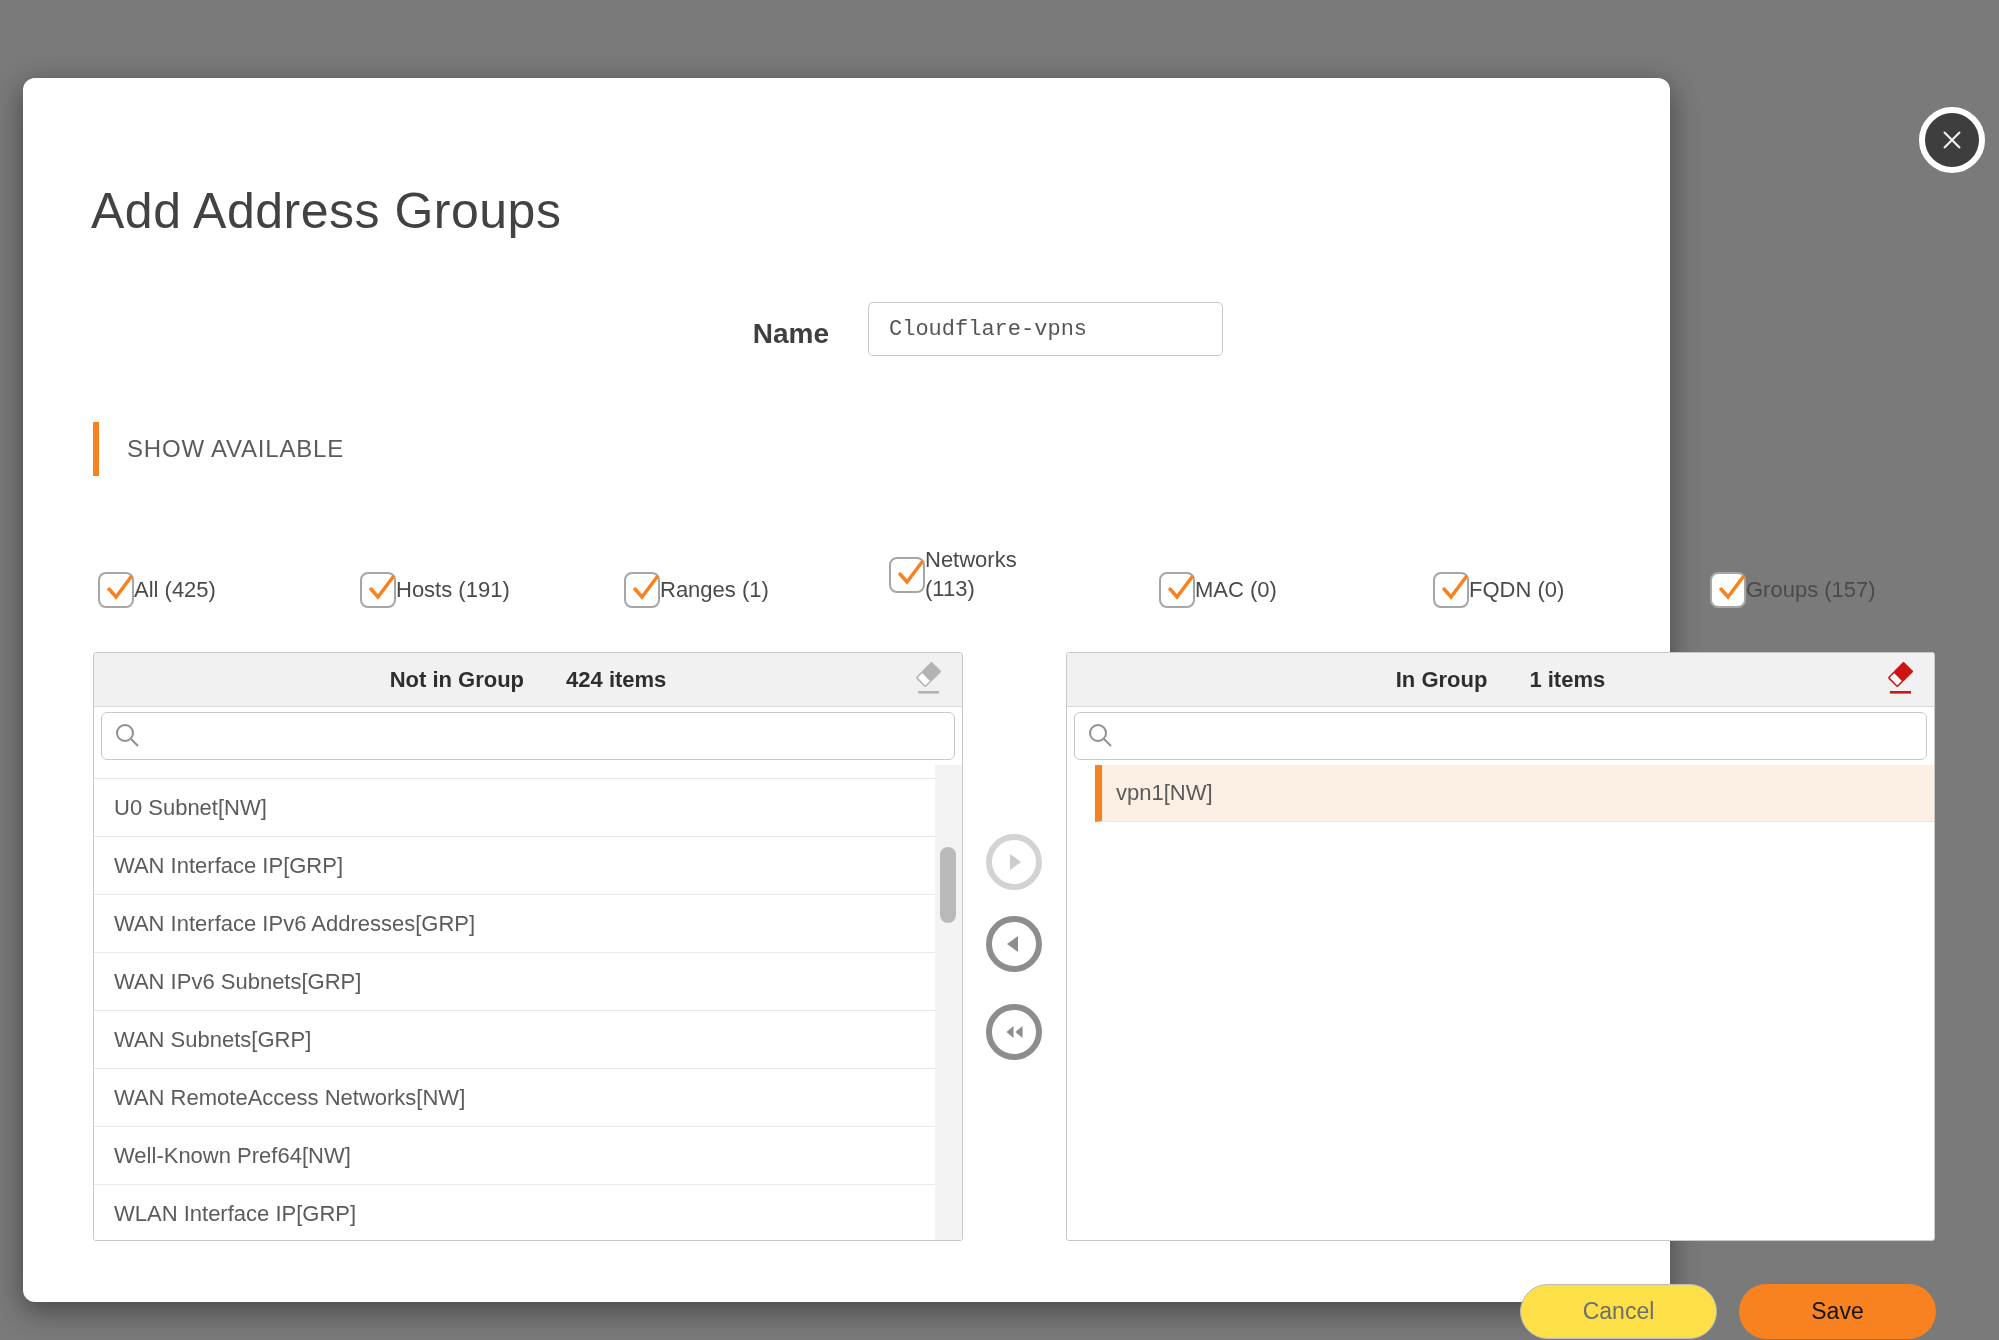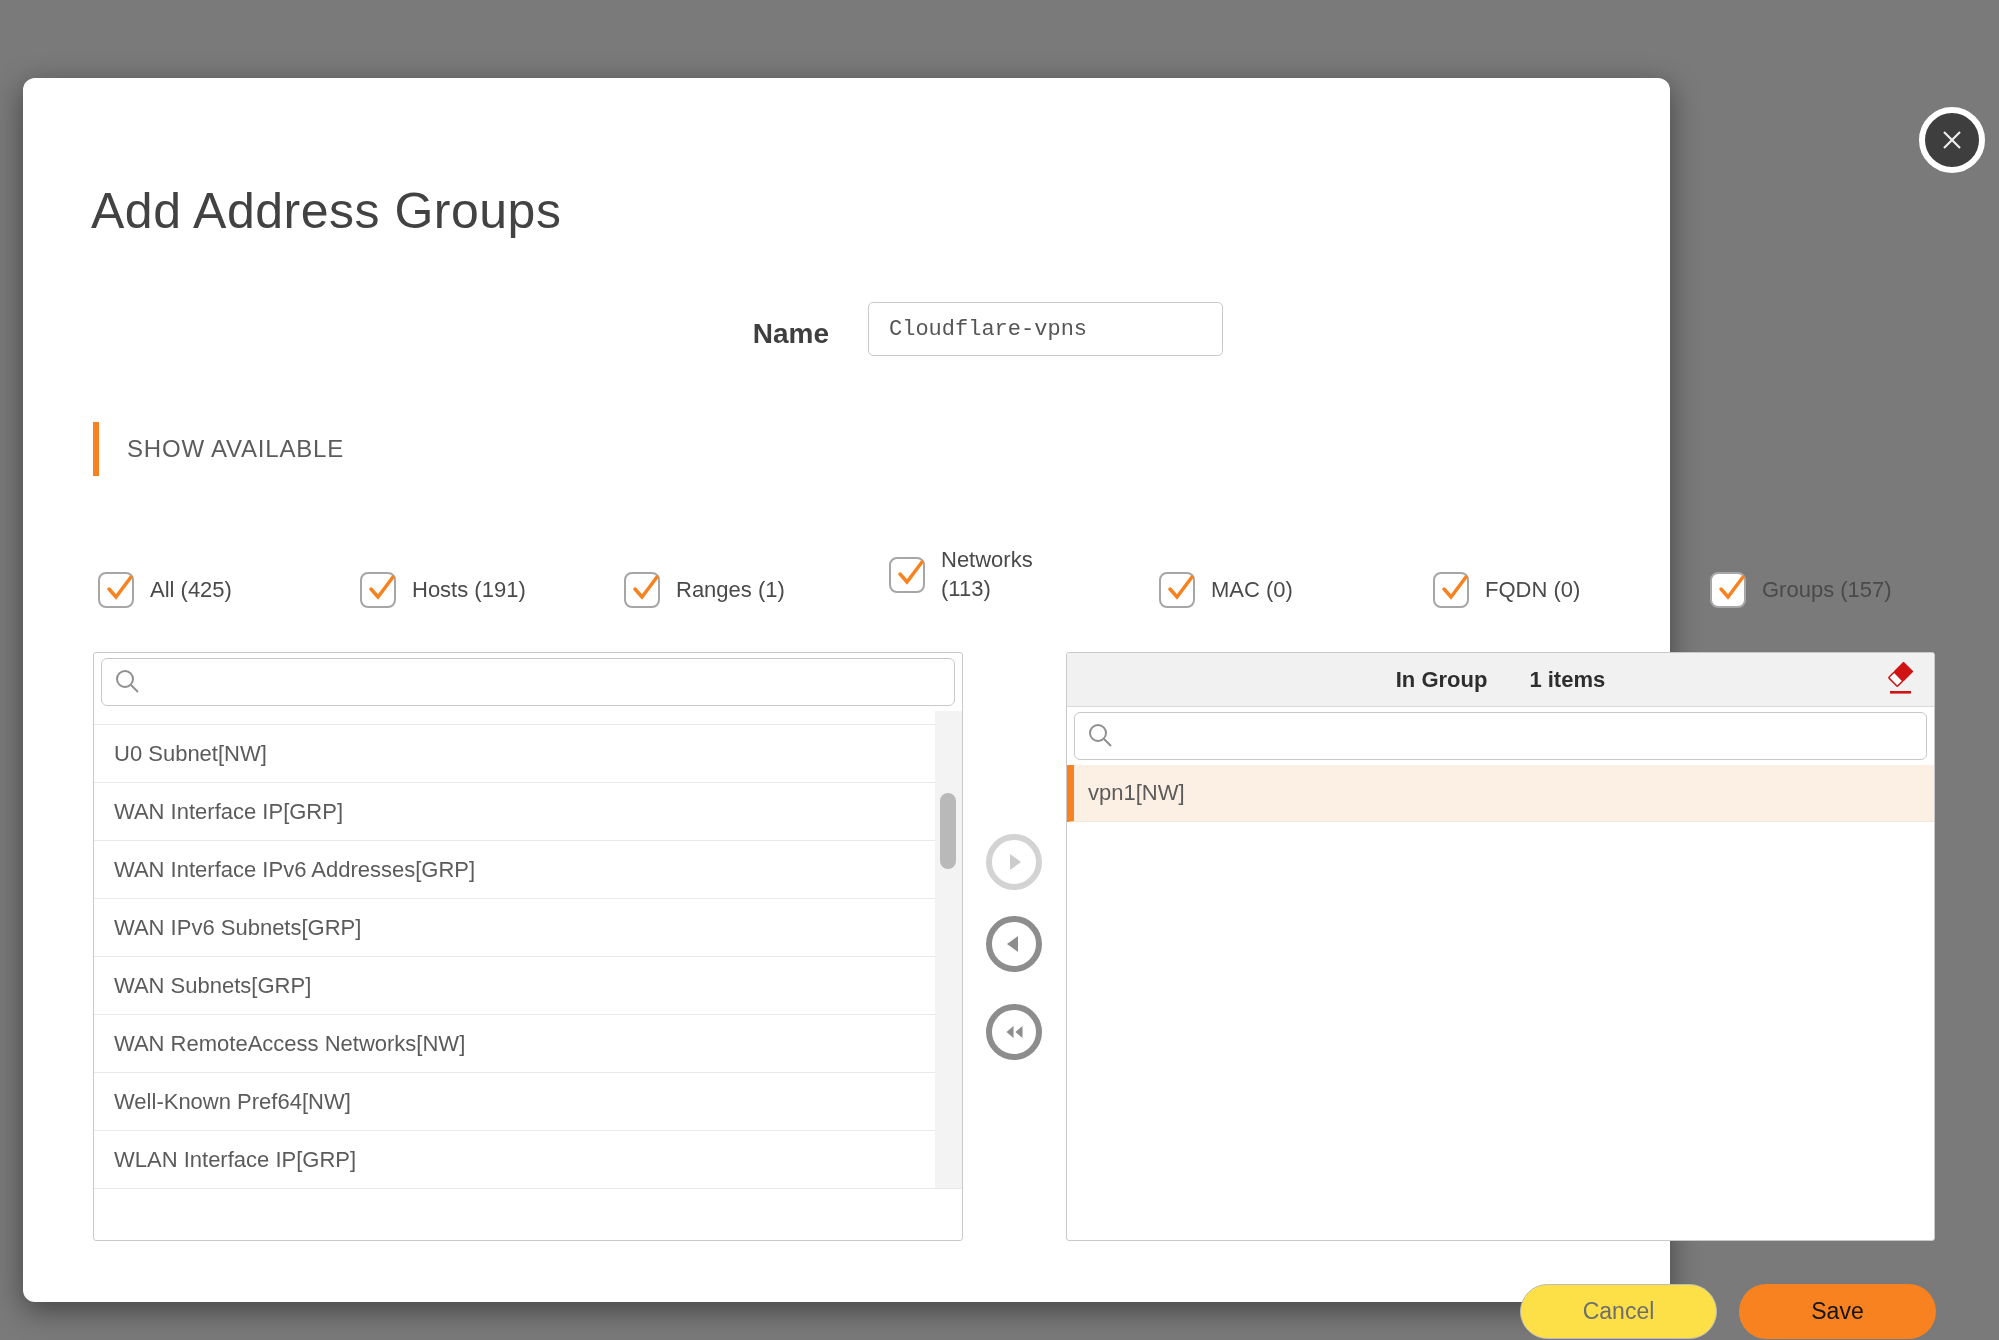--- a/index.html
+++ b/index.html
@@ -13,21 +13,21 @@
              background:#3e3e3e;border:6px solid #ffffff;display:flex;align-items:center;justify-content:center;cursor:pointer;}
   
   .name-label{position:absolute;left:640px;top:240px;width:166px;text-align:right;font-size:28px;font-weight:bold;color:#3f3f3f;}
   .name-input{position:absolute;left:845px;top:224px;width:355px;height:54px;box-sizing:border-box;
               border:1.5px solid #c9c9c9;border-radius:5px;font-size:22px;color:#555;padding:12px 20px;outline:none;
               font-family:Liberation Mono, monospace;}
   
   .section-bar{position:absolute;left:70px;top:344px;width:6px;height:54px;background:#F8821F;}
   .section-label{position:absolute;left:104px;top:357px;font-size:24px;color:#5c5c5c;letter-spacing:.8px;}
   
-  .filter{position:absolute;top:487px;display:flex;align-items:center;gap:16px;height:50px;cursor:pointer;}
+  .filter{position:absolute;top:487px;display:flex;align-items:center;height:50px;cursor:pointer;}
   .filter.wrap{top:455px;height:84px;}
   .fl{font-size:22px;color:#4a4a4a;white-space:nowrap;}
   .filter.wrap .fl{white-space:normal;width:116px;line-height:1.3;}
   .cb{width:36px;height:36px;box-sizing:border-box;border:2px solid #a6a6a6;border-radius:8px;background:#fff;position:relative;flex:none;}
   .cb svg{position:absolute;top:-4px;left:2px;}
   
   .panel{position:absolute;top:574px;height:589px;background:#fff;border:1px solid #c9c9c9;border-radius:3px;box-sizing:border-box;overflow:hidden;}
   .panel.left{left:70px;width:870px;}
   .panel.right{left:1043px;width:869px;}
   .panel-header{height:53px;background:#f1f1f1;border-bottom:1px solid #d9d9d9;display:flex;align-items:center;
@@ -36,21 +36,21 @@
   .eraser{position:absolute;right:16px;top:9px;cursor:pointer;line-height:0;}
   .search-row{padding:5px 7px;}
   .search-box{height:48px;border:1.5px solid #c9c9c9;border-radius:6px;display:flex;align-items:center;padding:0 12px;background:#fff;box-sizing:border-box;}
   .search-box svg{flex:none;margin-right:10px;}
   .search-box input{border:none;outline:none;flex:1;font-size:22px;color:#555;font-family:"Liberation Sans", sans-serif;background:transparent;}
   .list{position:relative;height:477px;}
   .partial-row{height:13px;border-bottom:1px solid #e9e9e9;}
   .row{height:58px;box-sizing:border-box;border-bottom:1px solid #e9e9e9;font-size:22px;color:#5b5b5b;
        display:flex;align-items:center;padding-left:20px;cursor:pointer;background:#fff;}
   .row-selected{height:57px;box-sizing:border-box;border-bottom:1px solid #f0e6da;font-size:22px;color:#5b5b5b;
-       display:flex;align-items:center;padding-left:14px;cursor:pointer;background:#fcefe3;border-left:7px solid #F8821F;}
+       display:flex;align-items:center;padding-left:14px;cursor:pointer;background:#fcefe3;border-left:7px solid #F8821F;margin-left:28px;}
   .scroll-track{position:absolute;right:0;top:0;bottom:0;width:27px;background:#f3f3f3;}
   .scroll-thumb{position:absolute;left:5px;top:82px;width:16px;height:76px;background:#b9b9b9;border-radius:8px;cursor:grab;}
   
   .xfer{position:absolute;left:963px;width:56px;height:56px;box-sizing:border-box;border-radius:50%;background:#fff;
         display:flex;align-items:center;justify-content:center;cursor:pointer;padding:0;}
   .xfer.disabled{border:6px solid #d3d3d3;cursor:default;}
   .xfer.enabled{border:6px solid #8d8d8d;}
   .xfer.b1{top:756px;} .xfer.b2{top:838px;} .xfer.b3{top:926px;}
   
   .btn{position:absolute;top:1206px;width:197px;height:55px;border-radius:28px;font-size:23px;cursor:pointer;
@@ -132,20 +132,33 @@
     <div class="filter" style="left:1687px">
       <span class="cb">
         <svg width="36" height="36" viewBox="0 0 36 36">
             <path d="M7 19 L14 27 L29 7" stroke="#F8821F" stroke-width="3.5" fill="none" stroke-linecap="round"></path>
           </svg>
       </span>
       <span class="fl">Groups (157)</span>
     </div>
 
     <div class="panel left">
+      <div class="panel-header">
+        <span class="ph-title">Not in Group</span>
+        <span class="ph-count">424 items</span>
+        <span class="eraser">
+          <svg width="36" height="34" viewBox="0 0 36 34">
+            <g transform="rotate(45 18 13)">
+              <rect x="11" y="1" width="14" height="14" rx="1" fill="#b3b3b3"></rect>
+              <rect x="11.8" y="15" width="12.4" height="8" rx="1" fill="#ffffff" stroke="#b3b3b3" stroke-width="1.6"></rect>
+            </g>
+            <rect x="8" y="29" width="21" height="2.6" fill="#b3b3b3"></rect>
+          </svg>
+        </span>
+      </div>
       <div class="search-row">
         <div class="search-box">
           <svg width="28" height="28" viewBox="0 0 28 28">
             <circle cx="11" cy="11" r="8" stroke="#8f8f8f" stroke-width="2" fill="none"></circle>
             <line x1="17" y1="17" x2="24" y2="24" stroke="#8f8f8f" stroke-width="2"></line>
           </svg>
           <input type="text" placeholder="" style="">
         </div>
       </div>
       <div class="list">

